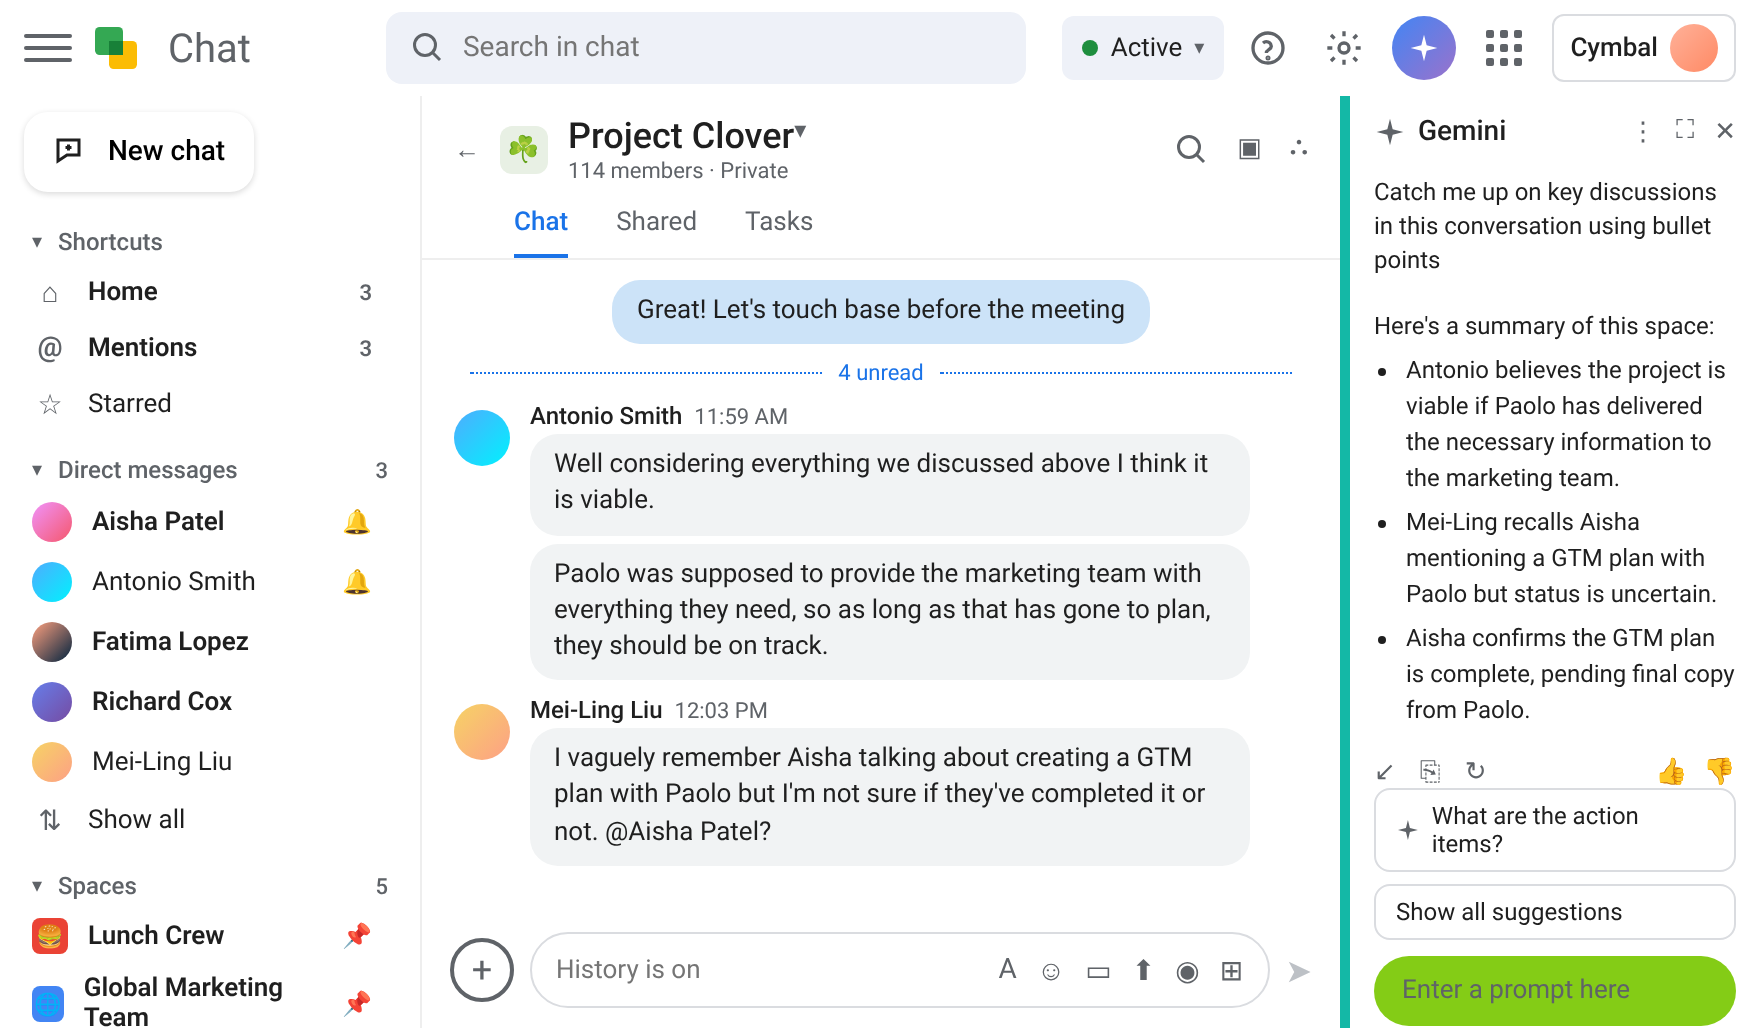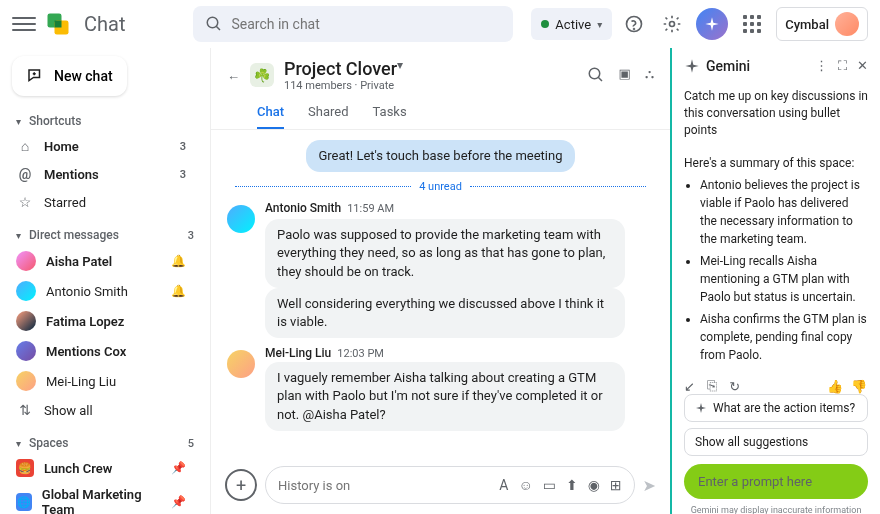--- a/index.html
+++ b/index.html
@@ -60,21 +60,21 @@
 .msg-name{font-weight:500}
 .msg-time{color:#5f6368;margin-left:6px;font-size:11px}
 .unread-div{display:flex;align-items:center;justify-content:center;margin:8px 0;color:#1a73e8;font-size:11px}
 .unread-div::before,.unread-div::after{content:'';flex:1;border-top:1px dotted #1a73e8;margin:0 8px}
 .composer{display:flex;align-items:center;padding:10px 14px;gap:8px}
 .plus-btn{width:32px;height:32px;border:2px solid #5f6368;border-radius:50%;display:flex;align-items:center;justify-content:center;cursor:pointer;color:#5f6368;font-size:18px}
 .compose-input{flex:1;height:38px;border:1px solid #dadce0;border-radius:20px;display:flex;align-items:center;padding:0 12px;gap:10px}
 .compose-input input{border:none;outline:none;flex:1;font-size:13px;color:#5f6368}
 .compose-icons{display:flex;gap:10px;color:#5f6368;font-size:14px}
 .send-btn{color:#bdc1c6;font-size:16px;cursor:pointer}
-.gemini-panel{width:210px;border-left:2px solid #14b8a6;display:flex;flex-direction:column;padding:10px 12px}
+.gemini-panel{width:210px;border-left:5px solid #14b8a6;display:flex;flex-direction:column;padding:10px 12px}
 .gp-header{display:flex;align-items:center;gap:6px;margin-bottom:8px}
 .gp-title{font-size:14px;font-weight:500}
 .gp-header-right{margin-left:auto;display:flex;gap:10px;color:#5f6368;font-size:13px}
 .gp-av{width:20px;height:20px;border-radius:50%;background:linear-gradient(135deg,#ffa17f,#00223e);margin-bottom:6px}
 .gp-prompt{font-size:12px;line-height:1.4;margin-bottom:10px}
 .gp-summary{font-size:12px;line-height:1.5}
 .gp-summary ul{padding-left:16px;margin-top:4px}
 .gp-summary li{margin-bottom:4px}
 .gp-actions{display:flex;gap:12px;margin-top:10px;color:#5f6368;font-size:13px;align-items:center}
 .gp-actions .right{margin-left:auto;display:flex;gap:8px}
@@ -195,21 +195,21 @@
           <div class="av a2"></div>
           <span>Antonio Smith</span>
           <span class="pin">🔔</span>
         </div>
       <div class="nav-item bold">
           <div class="av a3"></div>
           <span>Fatima Lopez</span>
         </div>
       <div class="nav-item bold">
           <div class="av a4"></div>
-          <span>Mentions Cox</span>
+          <span>Richard Cox</span>
         </div>
       <div class="nav-item">
           <div class="av a5"></div>
           <span>Mei-Ling Liu</span>
         </div>
       <div class="nav-item">
           <span class="ic">⇅</span>
           <span>Show all</span>
         </div>
     </div>
@@ -263,22 +263,22 @@
     </div>
     <div class="messages">
       <div class="msg-row right">
           <div class="bubble blue">Great! Let's touch base before the meeting</div>
         </div>
       <div class="unread-div">4 unread</div>
       <div class="msg-row">
         <div class="msg-av" style="background:linear-gradient(135deg,#4facfe,#00f2fe)"></div>
         <div class="msg-content">
           <div class="msg-head"><span class="msg-name">Antonio Smith</span><span class="msg-time">11:59 AM</span></div>
+          <div class="bubble">Well considering everything we discussed above I think it is viable.</div>
           <div class="bubble" style="margin-top:4px">Paolo was supposed to provide the marketing team with everything they need, so as long as that has gone to plan, they should be on track.</div>
-          <div class="bubble">Well considering everything we discussed above I think it is viable.</div>
         </div>
       </div>
       <div class="msg-row">
         <div class="msg-av" style="background:linear-gradient(135deg,#f6d365,#fda085)"></div>
         <div class="msg-content">
           <div class="msg-head"><span class="msg-name">Mei-Ling Liu</span><span class="msg-time">12:03 PM</span></div>
           <div class="bubble">I vaguely remember Aisha talking about creating a GTM plan with Paolo but I'm not sure if they've completed it or not.  @Aisha Patel?</div>
         </div>
       </div>
 

